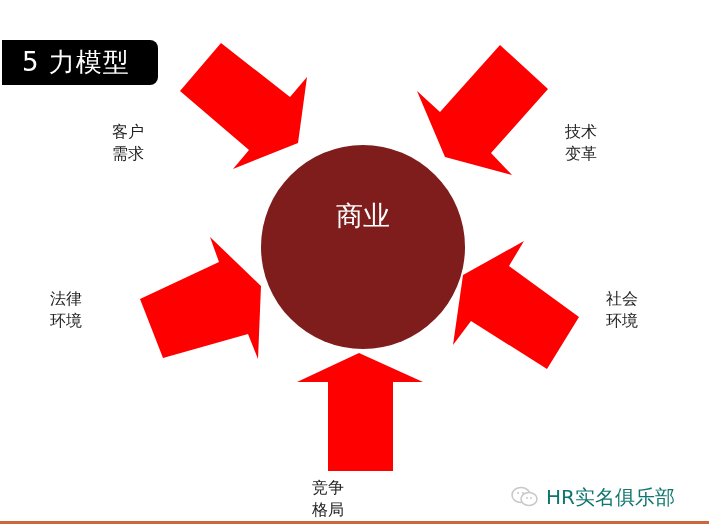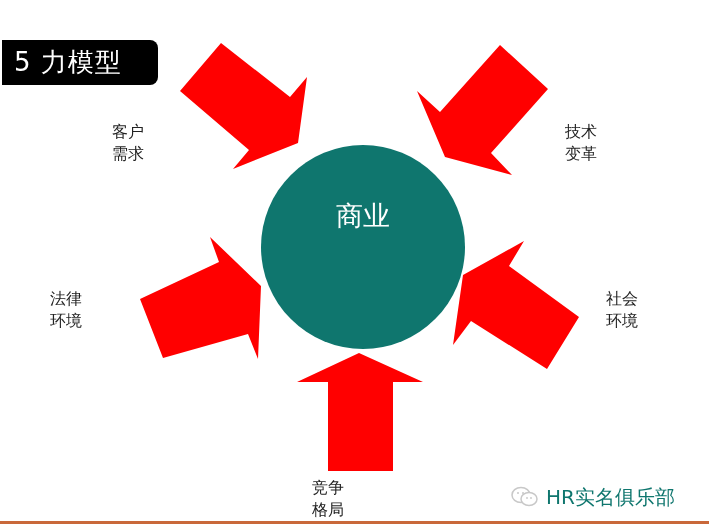--- a/index.html
+++ b/index.html
@@ -18,37 +18,37 @@
       position: absolute;
       left: 2px;
       top: 40px;
       width: 156px;
       height: 45px;
       background: #000000;
       border-radius: 0 8px 8px 0;
       color: #ffffff;
       font-size: 26px;
       line-height: 45px;
-      padding-left: 12px;
+      padding-left: 20px;
       box-sizing: border-box;
       letter-spacing: 1px;
     }
     svg.arrows {
       position: absolute;
       left: 0;
       top: 0;
     }
     .center-circle {
       position: absolute;
       left: 261px;
       top: 145px;
       width: 204px;
       height: 204px;
       border-radius: 50%;
-      background: #0f766e;
+      background: #7f1d1d;
     }
     .center-text {
       position: absolute;
       left: 0;
       right: 0;
       top: 54px;
       text-align: center;
       color: #ffffff;
       font-size: 27px;
       line-height: 34px;

